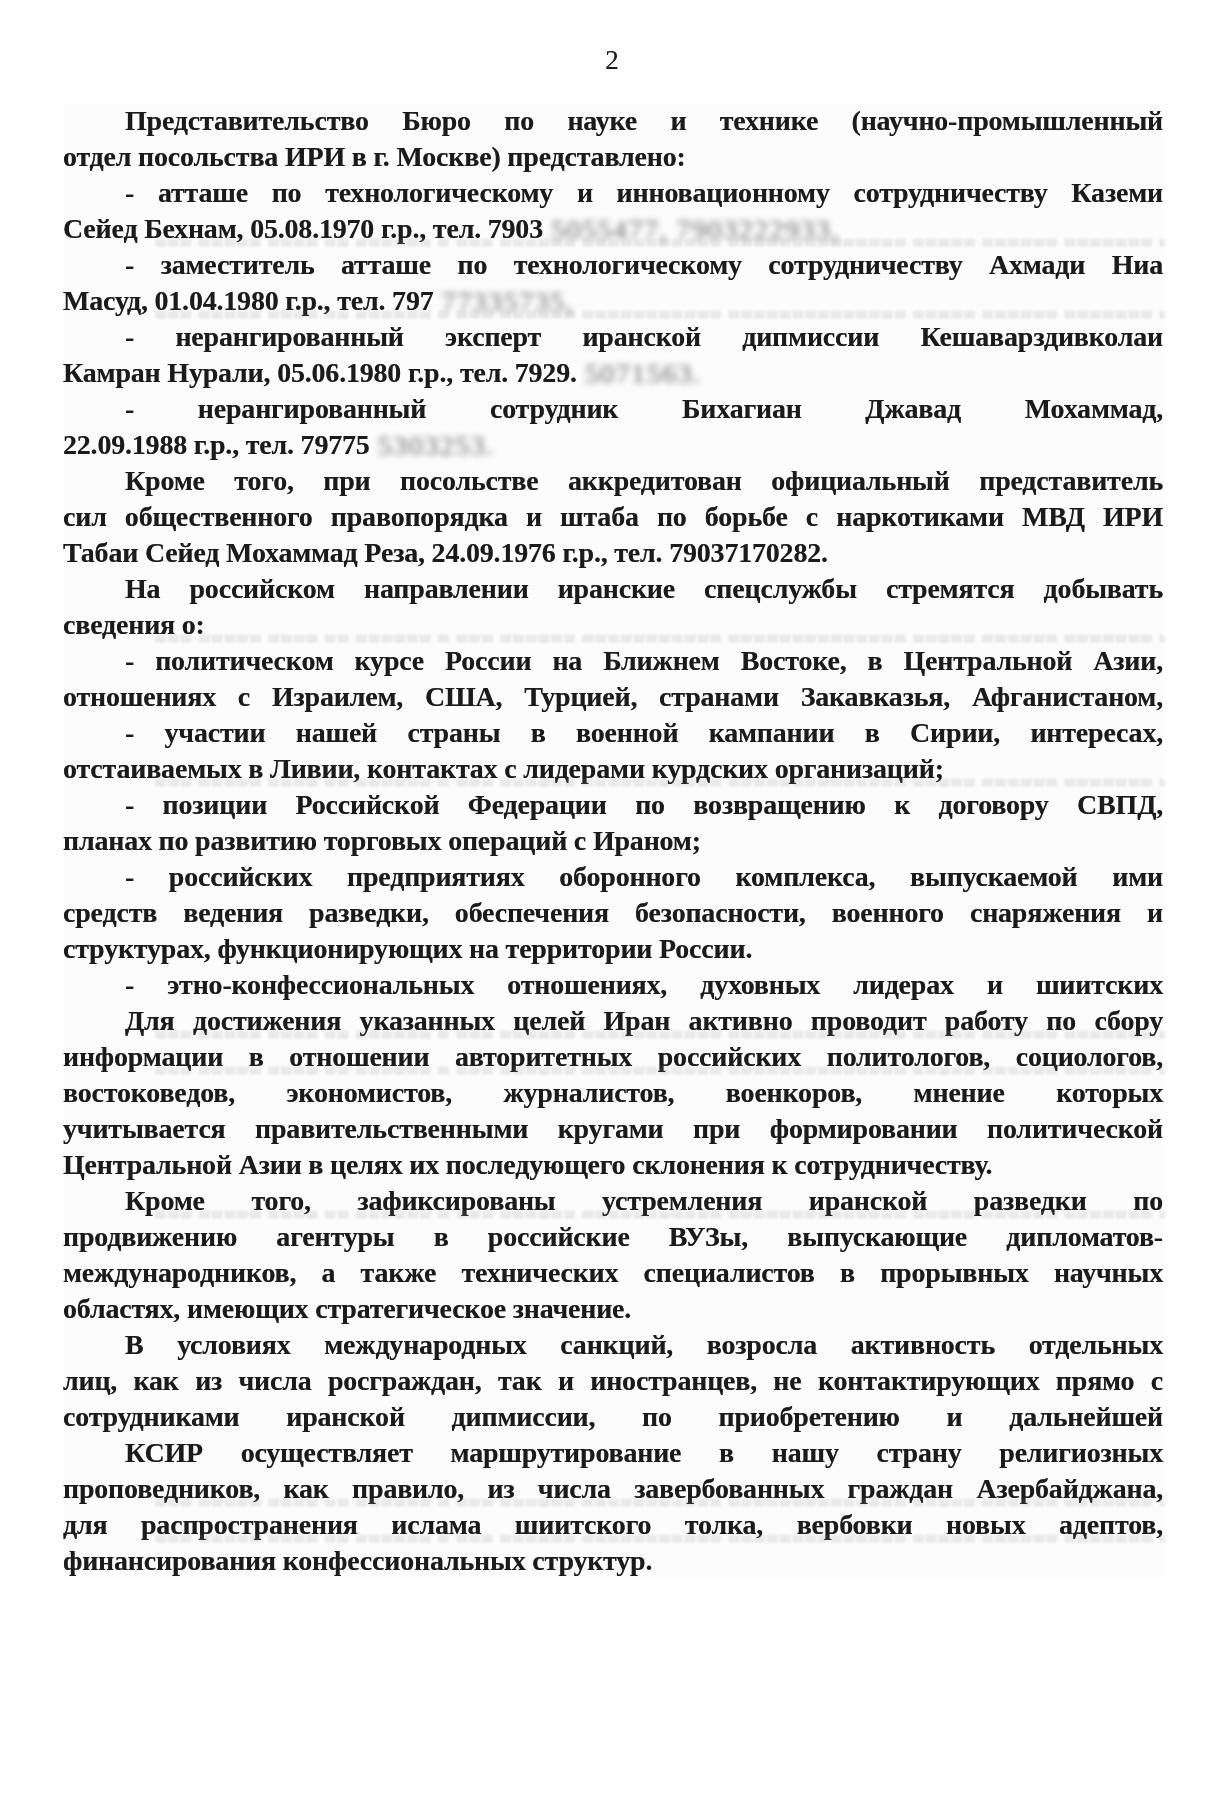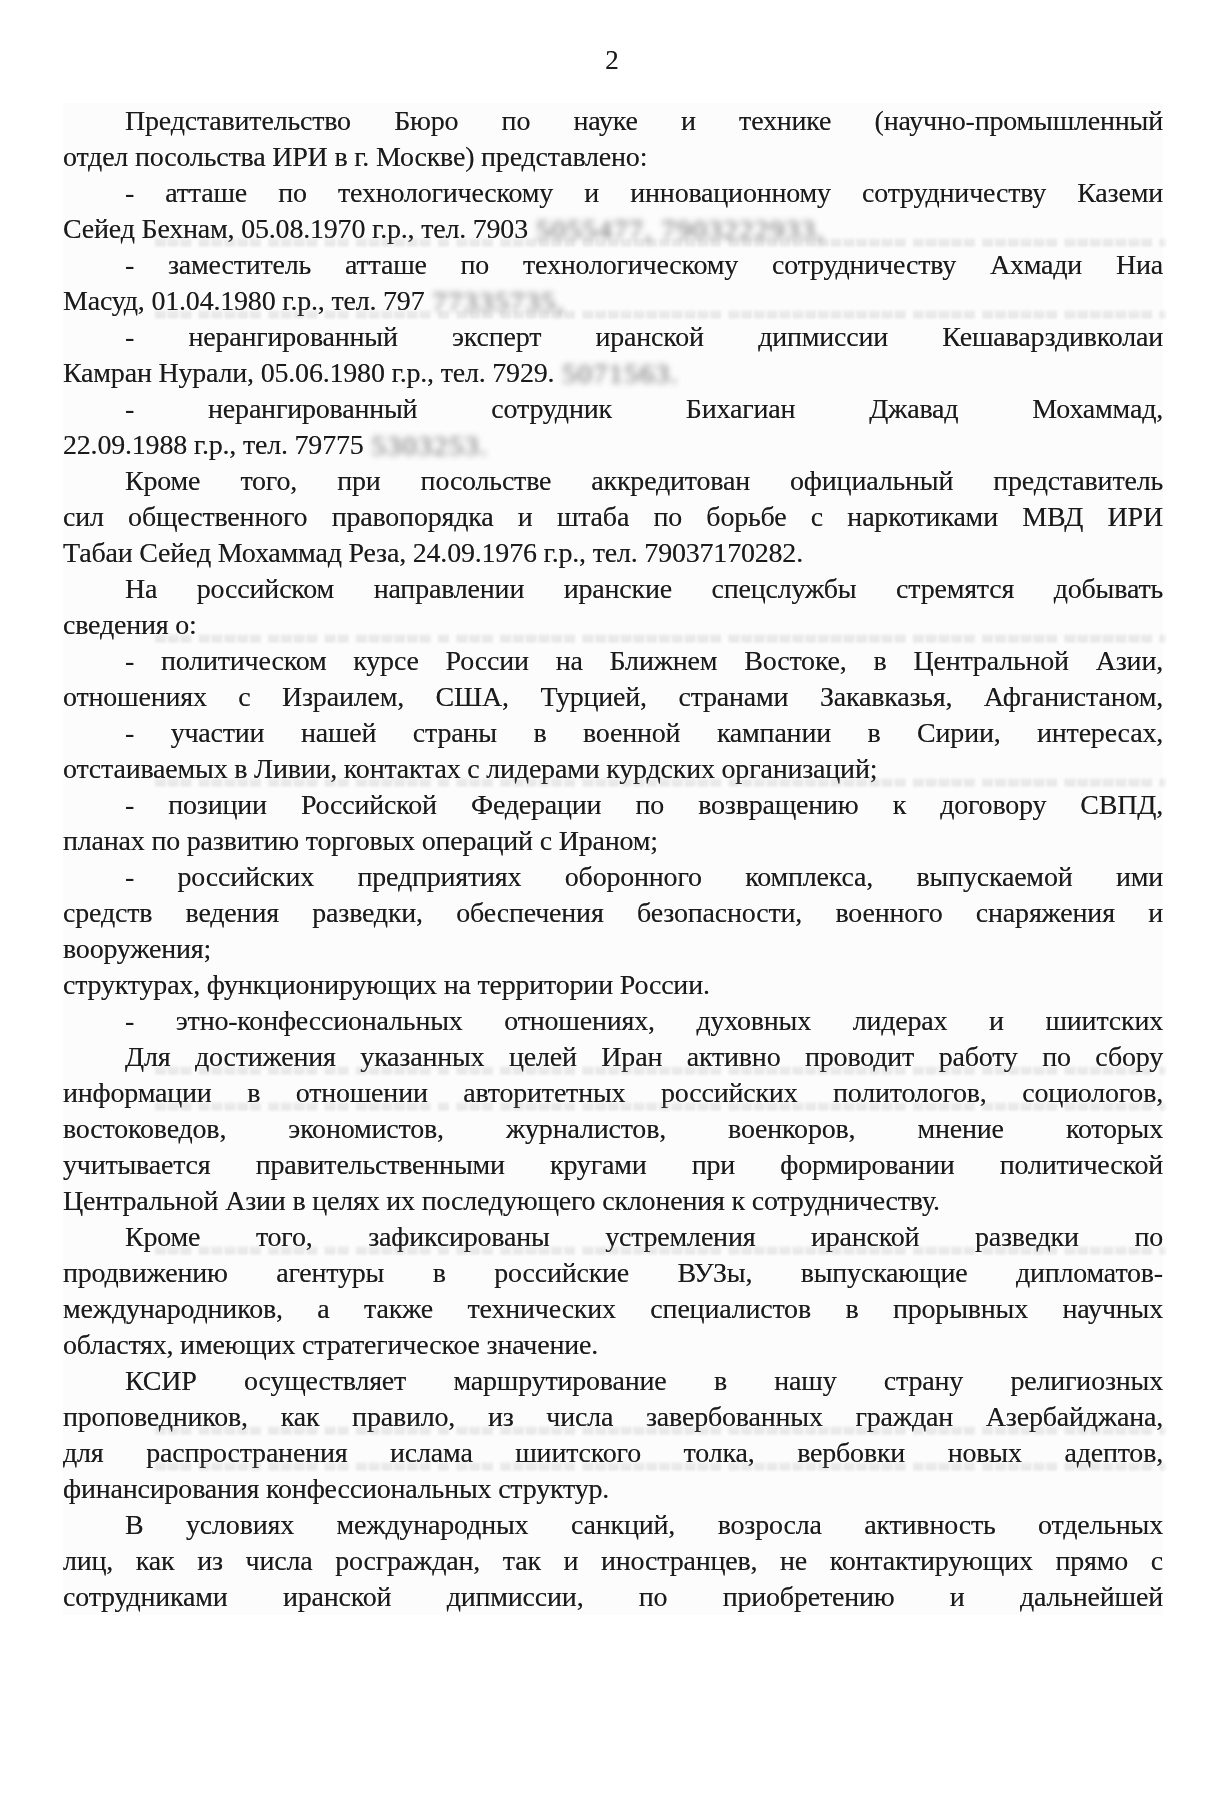--- a/index.html
+++ b/index.html
@@ -41,21 +41,21 @@
     text-align: justify;
     text-align-last: justify;
     text-shadow: 0 0 0.5px rgba(25,25,25,0.55);
     background: rgba(0,0,0,0.012);
   }
   .line.last {
     text-align: left;
     text-align-last: left;
   }
   .line.indent { text-indent: 62px; }
-  .seg { white-space: pre-wrap; }
+  .seg { white-space: pre-wrap; font-weight: bold; }
   .redacted {
     display: inline-block;
     filter: blur(3.2px);
     color: #5e5e5e;
     opacity: 0.85;
     letter-spacing: 1.5px;
     margin-left: 8px;
     transform: translateY(1px);
   }
   .ghost {
@@ -122,44 +122,43 @@
         <div class="line indent"><span class="seg">- участии нашей страны в военной кампании в Сирии, интересах,</span></div>
         <div class="line last"><span class="seg">отстаиваемых в Ливии, контактах с лидерами курдских организаций;</span></div>
       </div>
       <div class="paragraph">
         <div class="line indent"><span class="ghost">шшш шшшшш шшшш шш шшшшшш ш шшш шшшшшш шшшшшшшшшшш шшшшшшшшшшшшшш шшшшш шшшшшш шшшшшшш шшшш шшшшш шшшшшшш</span><span class="seg">- позиции Российской Федерации по возвращению к договору СВПД,</span></div>
         <div class="line last"><span class="seg">планах по развитию торговых операций с Ираном;</span></div>
       </div>
       <div class="paragraph">
         <div class="line indent"><span class="seg">- российских предприятиях оборонного комплекса, выпускаемой ими</span></div>
         <div class="line"><span class="seg">средств ведения разведки, обеспечения безопасности, военного снаряжения и</span></div>
-        <div class="line last"><span class="seg">вооружения;</span></div>
       </div>
       <div class="paragraph">
         <div class="line last"><span class="seg">структурах, функционирующих на территории России.</span></div>
         <div class="line indent"><span class="seg">- этно-конфессиональных отношениях, духовных лидерах и шиитских</span></div>
       </div>
       <div class="paragraph">
         <div class="line indent"><span class="seg">Для достижения указанных целей Иран активно проводит работу по сбору</span></div>
         <div class="line"><span class="ghost">шшш шшшшш шшшш шш шшшшшш ш шшш шшшшшш шшшшшшшшшшш шшшшшшшшшшшшшш шшшшш шшшшшш шшшшшшш шшшш шшшшш шшшшшшш</span><span class="seg">информации в отношении авторитетных российских политологов, социологов,</span></div>
         <div class="line"><span class="ghost">шшш шшшшш шшшш шш шшшшшш ш шшш шшшшшш шшшшшшшшшшш шшшшшшшшшшшшшш шшшшш шшшшшш шшшшшшш шшшш шшшшш шшшшшшш</span><span class="seg">востоковедов, экономистов, журналистов, военкоров, мнение которых</span></div>
         <div class="line"><span class="seg">учитывается правительственными кругами при формировании политической</span></div>
         <div class="line last"><span class="seg">Центральной Азии в целях их последующего склонения к сотрудничеству.</span></div>
       </div>
       <div class="paragraph">
         <div class="line indent"><span class="seg">Кроме того, зафиксированы устремления иранской разведки по</span></div>
         <div class="line"><span class="ghost">шшш шшшшш шшшш шш шшшшшш ш шшш шшшшшш шшшшшшшшшшш шшшшшшшшшшшшшш шшшшш шшшшшш шшшшшшш шшшш шшшшш шшшшшшш</span><span class="seg">продвижению агентуры в российские ВУЗы, выпускающие дипломатов-</span></div>
         <div class="line"><span class="seg">международников, а также технических специалистов в прорывных научных</span></div>
         <div class="line last"><span class="seg">областях, имеющих стратегическое значение.</span></div>
       </div>
       <div class="paragraph">
+        <div class="line indent"><span class="seg">В условиях международных санкций, возросла активность отдельных</span></div>
+        <div class="line"><span class="seg">лиц, как из числа росграждан, так и иностранцев, не контактирующих прямо с</span></div>
+        <div class="line"><span class="seg">сотрудниками иранской дипмиссии, по приобретению и дальнейшей</span></div>
+      </div>
+      <div class="paragraph">
         <div class="line indent"><span class="seg">КСИР осуществляет маршрутирование в нашу страну религиозных</span></div>
         <div class="line"><span class="seg">проповедников, как правило, из числа завербованных граждан Азербайджана,</span></div>
         <div class="line"><span class="ghost">шшш шшшшш шшшш шш шшшшшш ш шшш шшшшшш шшшшшшшшшшш шшшшшшшшшшшшшш шшшшш шшшшшш шшшшшшш шшшш шшшшш шшшшшшш</span><span class="seg">для распространения ислама шиитского толка, вербовки новых адептов,</span></div>
         <div class="line last"><span class="ghost">шшш шшшшш шшшш шш шшшшшш ш шшш шшшшшш шшшшшшшшшшш шшшшшшшшшшшшшш шшшшш шшшшшш шшшшшшш шшшш шшшшш шшшшшшш</span><span class="seg">финансирования конфессиональных структур.</span></div>
       </div>
-      <div class="paragraph">
-        <div class="line indent"><span class="seg">В условиях международных санкций, возросла активность отдельных</span></div>
-        <div class="line"><span class="seg">лиц, как из числа росграждан, так и иностранцев, не контактирующих прямо с</span></div>
-        <div class="line"><span class="seg">сотрудниками иранской дипмиссии, по приобретению и дальнейшей</span></div>
-      </div>
     </div>
 </div>
 
 </body></html>

